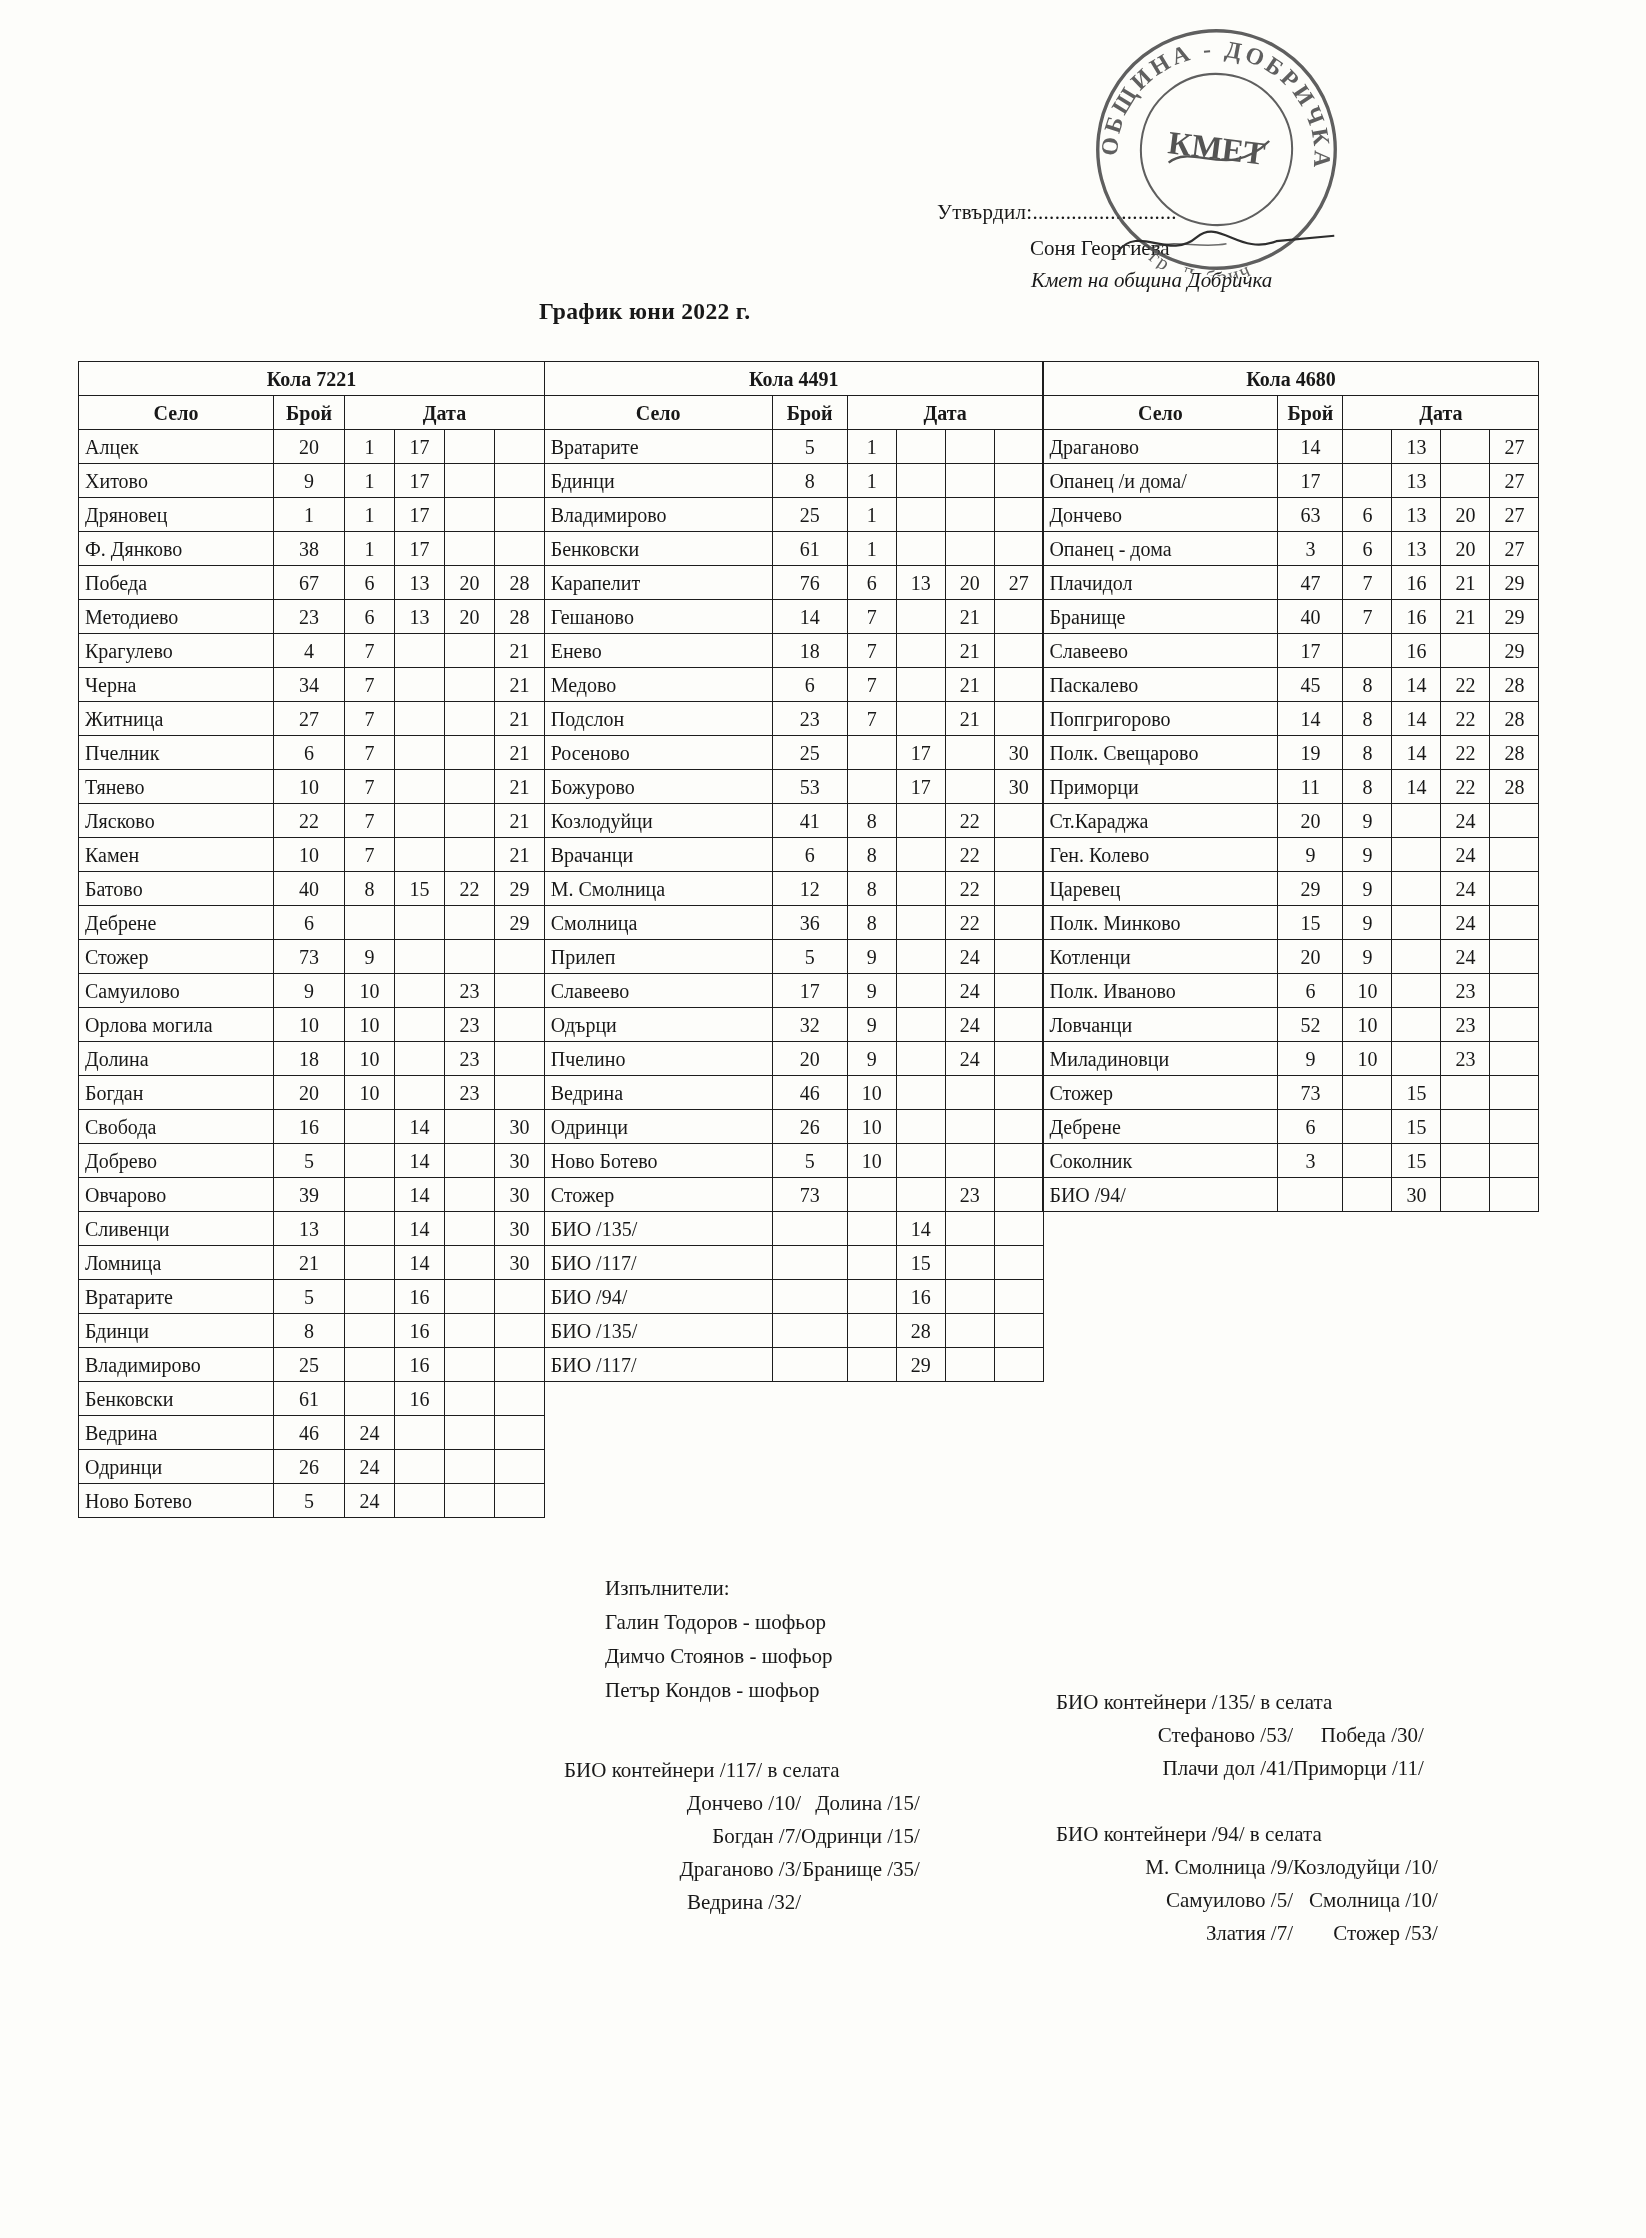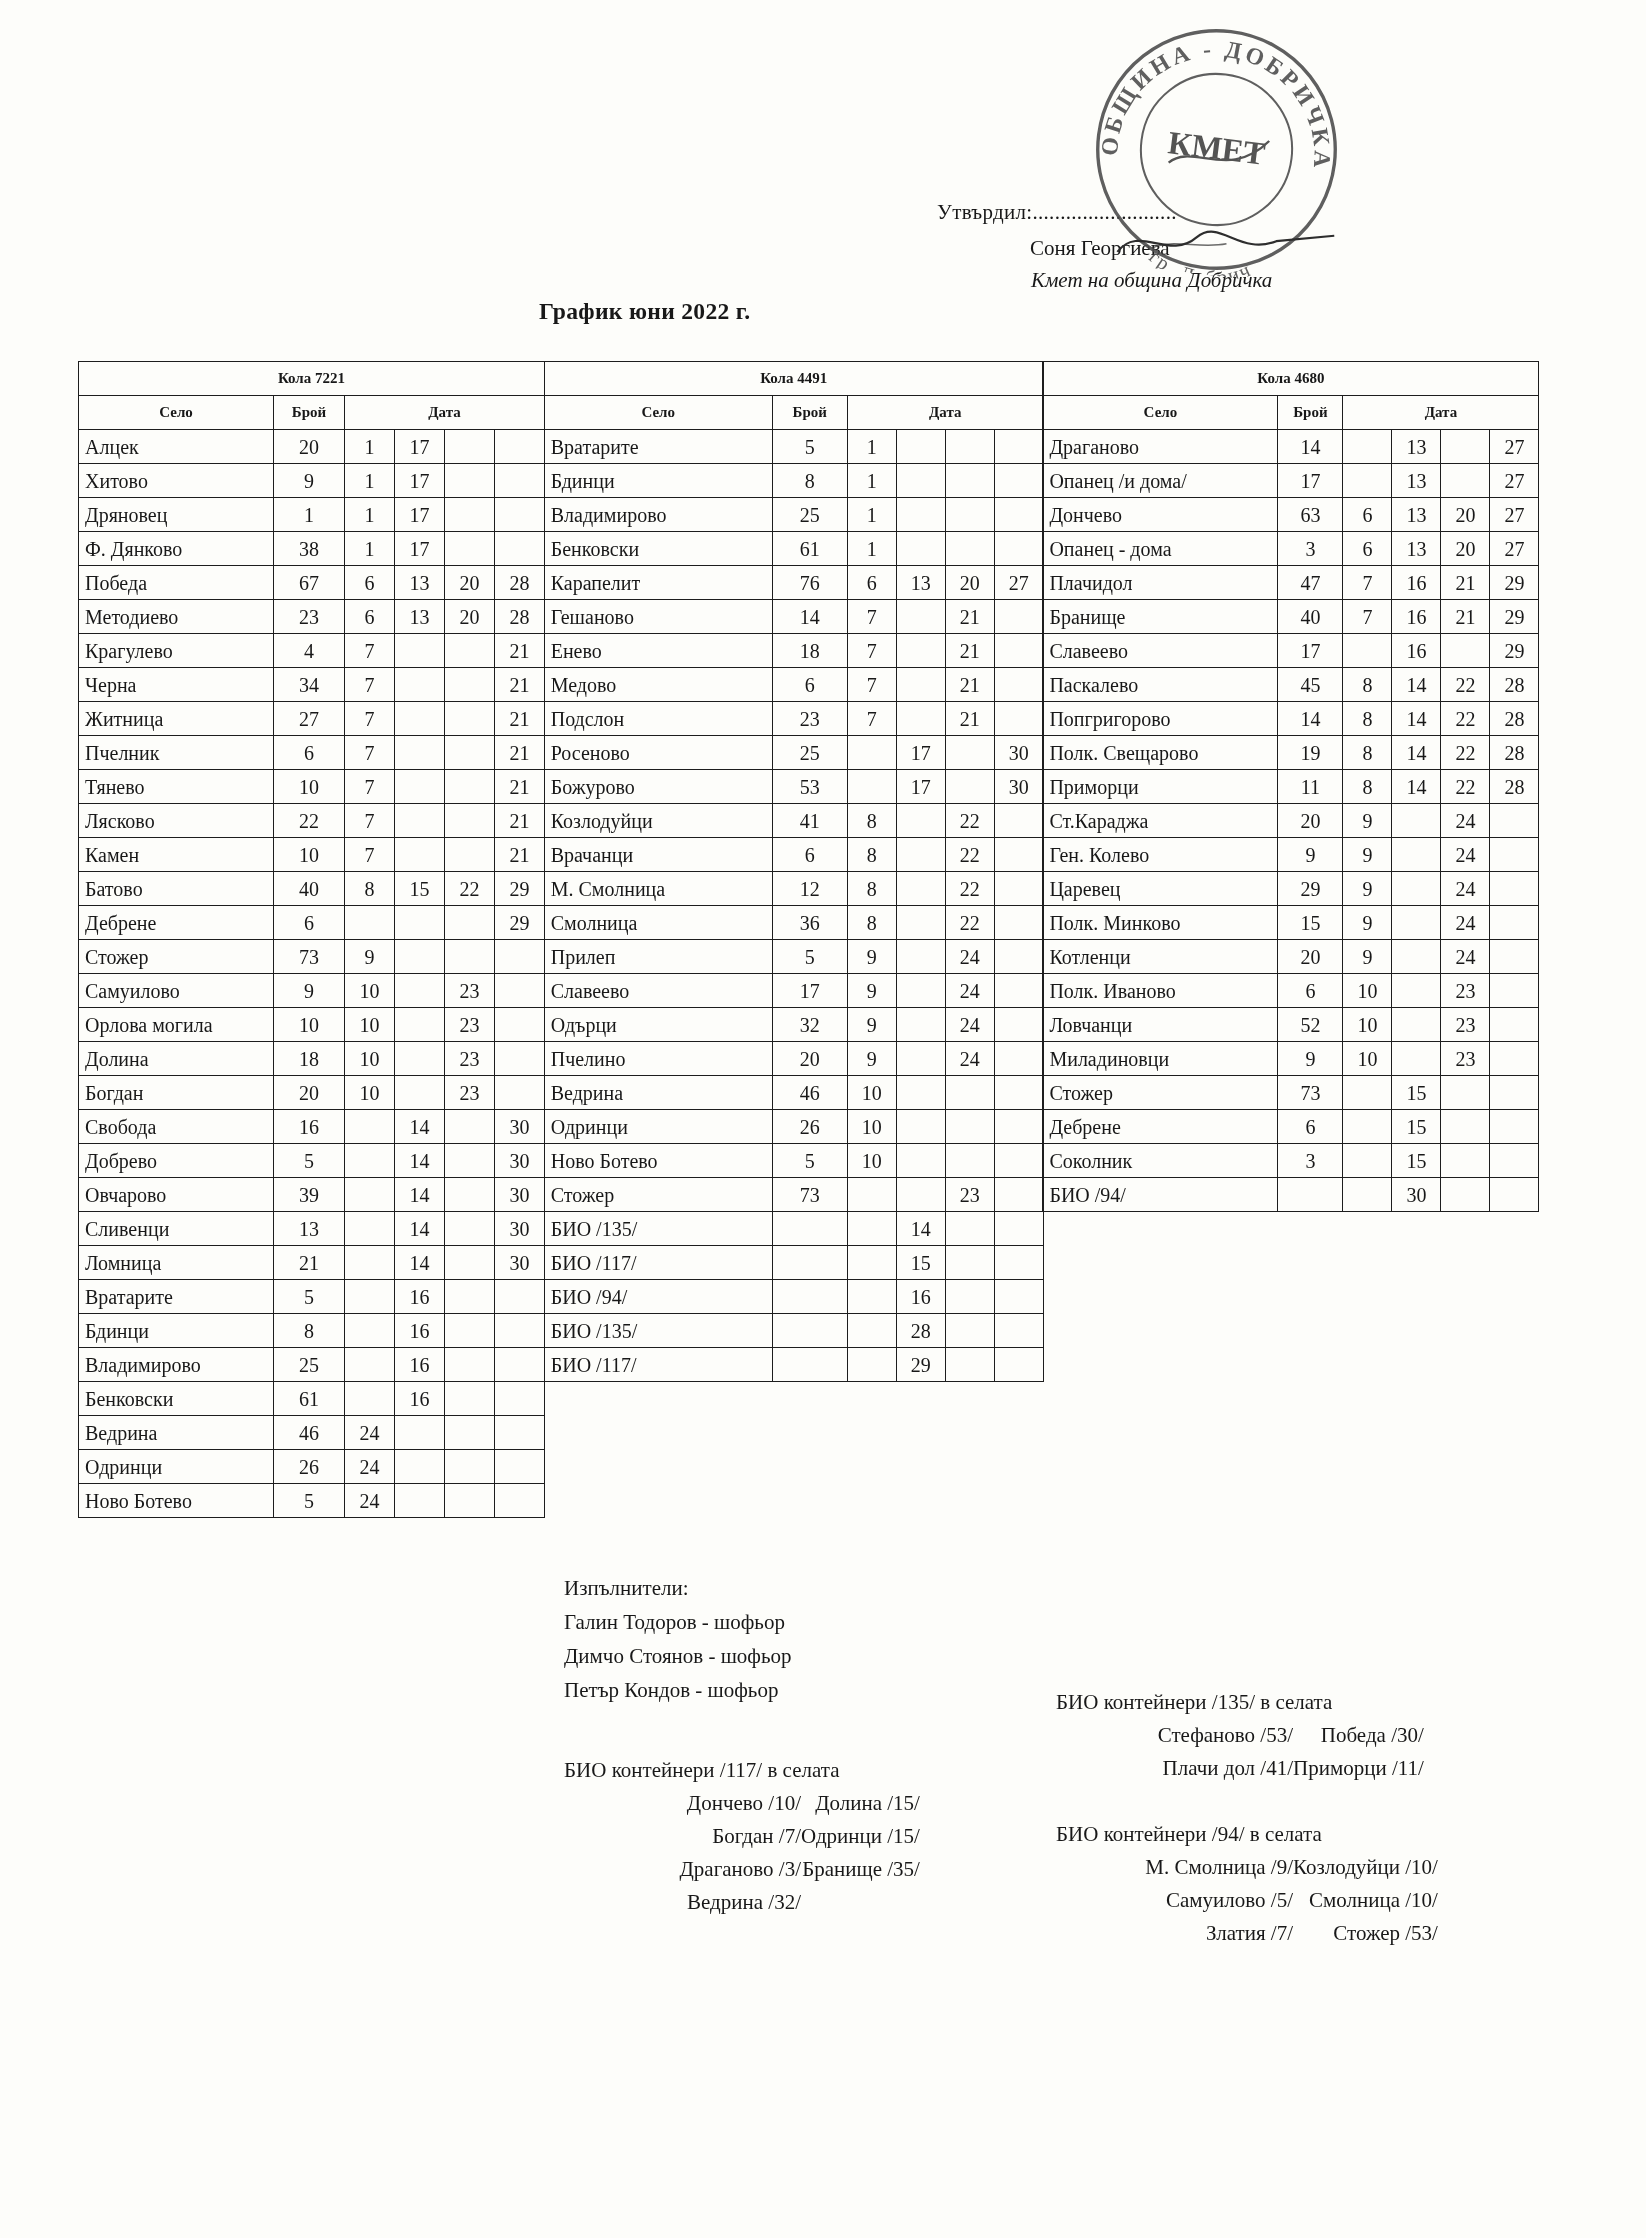--- a/index.html
+++ b/index.html
@@ -22,27 +22,27 @@
   .signature-svg { position:absolute; left:1112px; top:214px; width:229px; height:61px; }
 
   
   .tables-wrap { position:absolute; left:78px; top:361px; display:flex; align-items:flex-start; }
   table.sched { border-collapse:collapse; table-layout:fixed; }
   table.sched + table.sched { margin-left:-1.3px; }
   .sched th, .sched td {
     border:1.3px solid #1d1d1d; height:34px; padding:0;
     font-size:20px; line-height:1; white-space:nowrap; overflow:hidden;
   }
-  .sched th { font-weight:bold; text-align:center; font-size:15px; }
+  .sched th { font-weight:bold; text-align:center; font-size:20px; }
   .sched td.c0 { text-align:left; padding-left:6px; padding-right:2.7px; }
   .sched td.c1, .sched td.c2, .sched td.c3, .sched td.c4, .sched td.c5 { text-align:center; }
 
   
   .executors { position:absolute; left:564px; top:1571px; font-size:21px; }
-  .executors div { height:34px; line-height:34px; }
+  .executors div { height:34px; line-height:34px;margin-left:41px; }
 
   .bio-block { position:absolute; font-size:21px; }
   .bio-block .bio-title { height:34px; line-height:34px; }
   .bio-117 { left:564px;  top:1753px; }
   .bio-135 { left:1056px; top:1685px; }
   .bio-94  { left:1056px; top:1817px; }
   table.plain { border-collapse:collapse; }
   table.plain td { border:none; height:33px; font-size:21px; text-align:right; padding:0; white-space:nowrap; vertical-align:middle; }
   table.plain td.c0 { width:237px; }
 </style>

